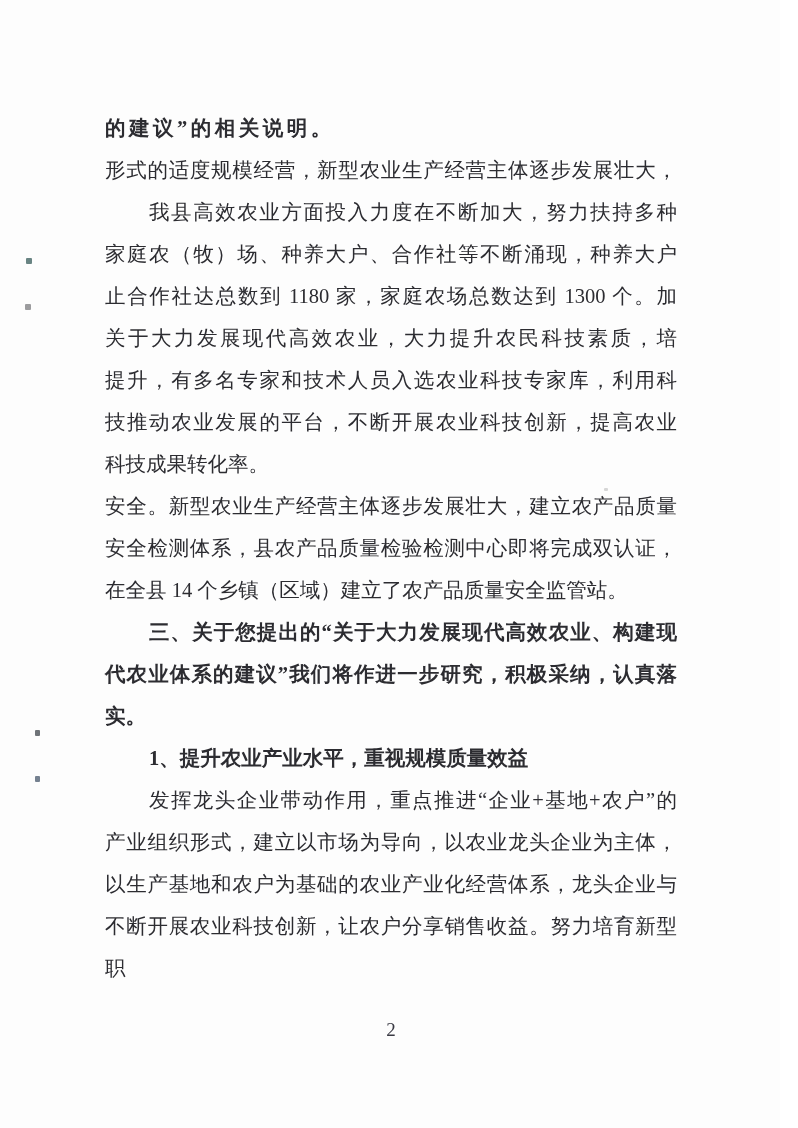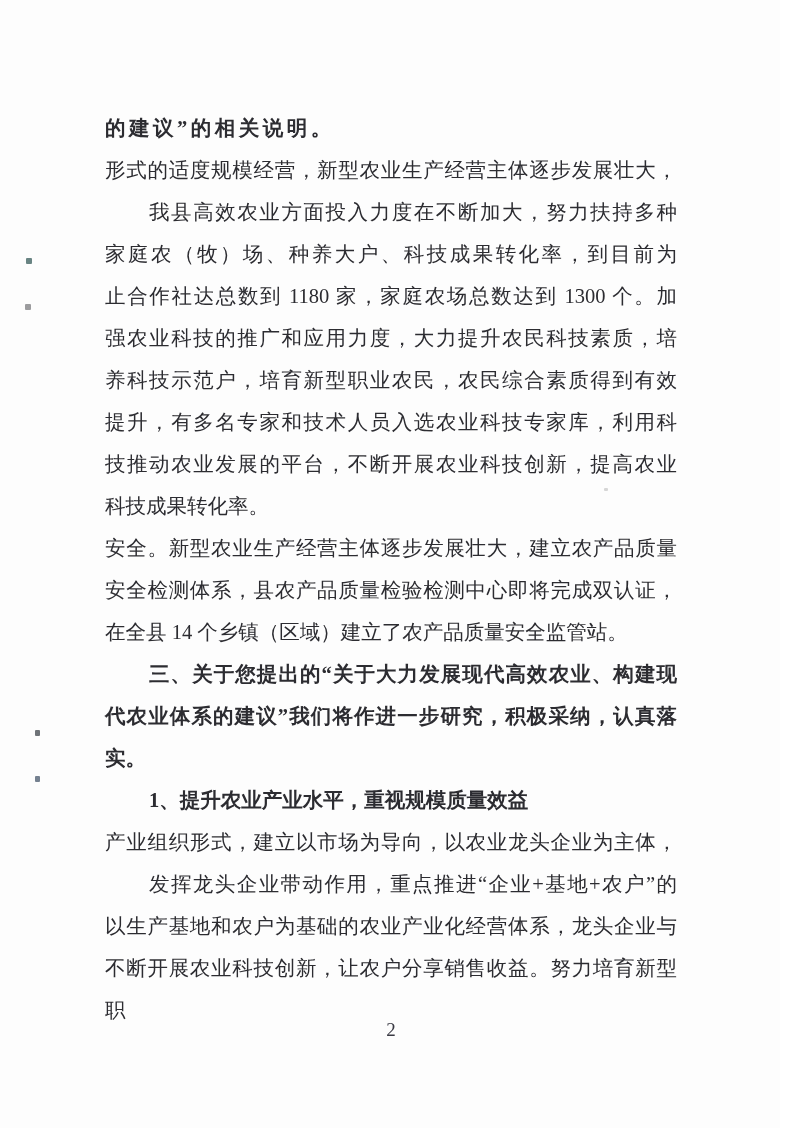--- a/index.html
+++ b/index.html
@@ -68,36 +68,35 @@
 </style>
 </head>
 <body>
 
 <div class="page">
 
   <div class="content">
     <div class="line bold sp">的建议”的相关说明。</div>
     <div class="line justify">形式的适度规模经营，新型农业生产经营主体逐步发展壮大，</div>
     <div class="line indent justify">我县高效农业方面投入力度在不断加大，努力扶持多种</div>
-    <div class="line justify">家庭农（牧）场、种养大户、科技成果转化率，到目前为</div>
+    <div class="line justify">家庭农（牧）场、种养大户、合作社等不断涌现，种养大户</div>
     <div class="line justify">止合作社达总数到 1180 家，家庭农场总数达到 1300 个。加</div>
-    <div class="line justify">强农业科技的推广和应用力度，大力提升农民科技素质，培</div>
-    <div class="line justify">养科技示范户，培育新型职业农民，农民综合素质得到有效</div>
+    <div class="line justify">关于大力发展现代高效农业，大力提升农民科技素质，培</div>
     <div class="line justify">提升，有多名专家和技术人员入选农业科技专家库，利用科</div>
     <div class="line justify">技推动农业发展的平台，不断开展农业科技创新，提高农业</div>
     <div class="line">科技成果转化率。</div>
     <div class="line justify">安全。新型农业生产经营主体逐步发展壮大，建立农产品质量</div>
     <div class="line justify">安全检测体系，县农产品质量检验检测中心即将完成双认证，</div>
     <div class="line">在全县 14 个乡镇（区域）建立了农产品质量安全监管站。</div>
     <div class="line bold indent justify">三、关于您提出的“关于大力发展现代高效农业、构建现</div>
     <div class="line bold justify">代农业体系的建议”我们将作进一步研究，积极采纳，认真落</div>
     <div class="line bold">实。</div>
     <div class="line bold indent">1、提升农业产业水平，重视规模质量效益</div>
+    <div class="line indent justify">发挥龙头企业带动作用，重点推进“企业+基地+农户”的</div>
     <div class="line justify">产业组织形式，建立以市场为导向，以农业龙头企业为主体，</div>
-    <div class="line indent justify">发挥龙头企业带动作用，重点推进“企业+基地+农户”的</div>
     <div class="line justify">以生产基地和农户为基础的农业产业化经营体系，龙头企业与</div>
     <div class="line justify">不断开展农业科技创新，让农户分享销售收益。努力培育新型职</div>
   </div>
 
   <div class="page-number">2</div>
 
   <div class="speck s1"></div>
   <div class="speck s2"></div>
   <div class="speck s3"></div>
   <div class="speck s4"></div>

